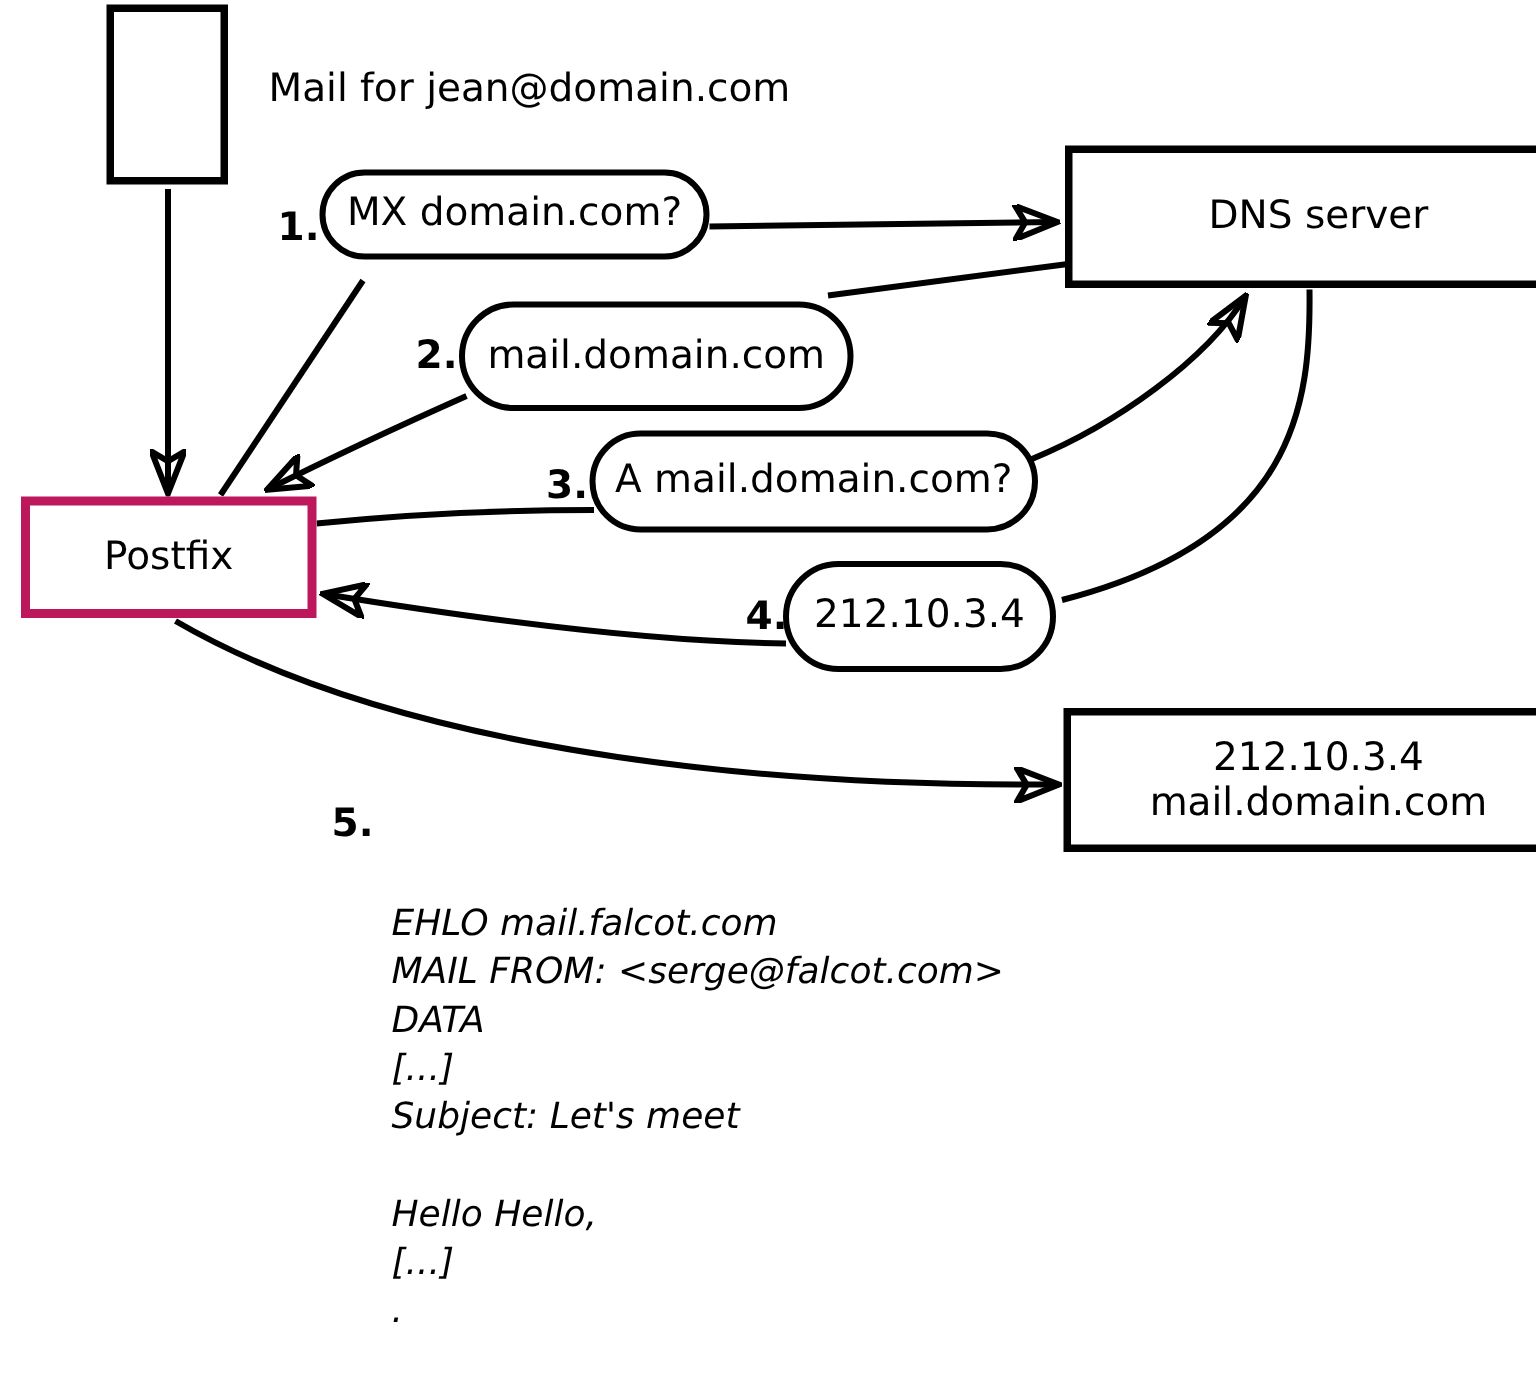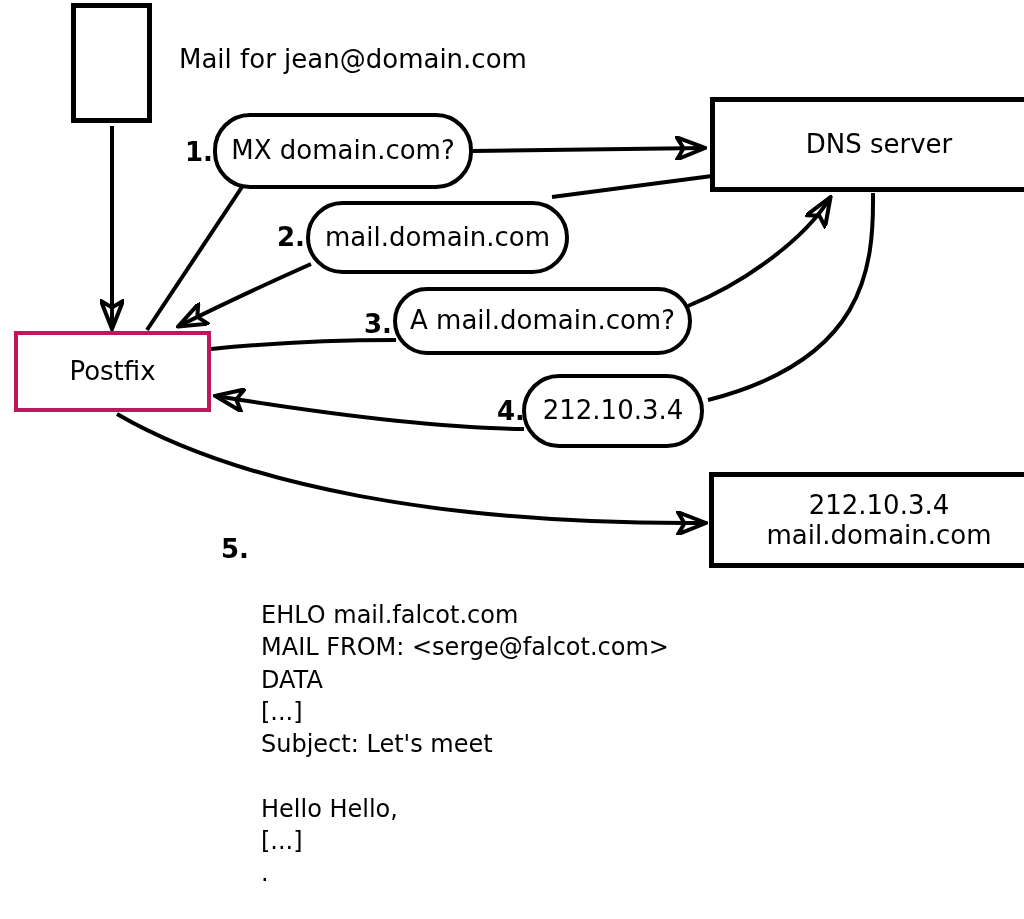--- a/index.html
+++ b/index.html
@@ -11,27 +11,27 @@
   }
   .arrows{position:absolute;left:0;top:0;z-index:1;}
   .arrows path{stroke:#000;stroke-width:4;fill:none;}
   .node{
     position:absolute;z-index:2;background:#fff;box-sizing:border-box;
     display:flex;align-items:center;justify-content:center;
     font-size:26px;line-height:1.15;text-align:center;
   }
   .rectnode{border:5px solid #000;padding-left:12px;}
   .pill{border:4px solid #000;border-radius:37px;}
-  .postfix{border:4px solid #be185d;}
+  .postfix{border:6px solid #be185d;}
   .envelope{border:5px solid #000;background:#fff;position:absolute;z-index:2;box-sizing:border-box;}
   .stepnum{position:absolute;z-index:3;font-size:26px;font-weight:bold;line-height:30px;}
   .freelabel{position:absolute;z-index:3;font-size:26px;line-height:30px;white-space:nowrap;}
   .title{position:absolute;z-index:3;font-size:26px;line-height:30px;white-space:nowrap;}
   .smtp{position:absolute;left:247px;top:599px;z-index:3;font-size:24px;}
-  .smtp .smtp-line{height:32.3px;line-height:32.3px;white-space:pre;}
+  .smtp .smtp-line{height:32.3px;line-height:32.3px;white-space:pre;font-style:italic;}
   .mailsrv-line{line-height:30px;}
 </style>
 </head>
 <body>
 
 <div class="canvas">
 
   <svg class="arrows" width="1024" height="919" viewBox="0 0 1024 919">
     <defs>
       <marker id="ah" viewBox="0 0 32 24" refX="29" refY="12" markerWidth="32" markerHeight="24" orient="auto" markerUnits="userSpaceOnUse">
@@ -62,21 +62,21 @@
     <span>Postfix</span>
   </div>
 
   <div class="node rectnode" style="left:695px;top:472px;width:328px;height:96px;">
     <div>
       <div class="mailsrv-line">212.10.3.4</div>
       <div class="mailsrv-line">mail.domain.com</div>
     </div>
   </div>
 
-  <div class="node pill" style="left:199px;top:113px;width:260px;height:76px;">
+  <div class="node pill" style="left:199px;top:113px;width:260px;height:60px;">
     <span>MX domain.com?</span>
   </div>
   <div class="node pill" style="left:292px;top:201px;width:263px;height:73px;">
     <span>mail.domain.com</span>
   </div>
   <div class="node pill" style="left:379px;top:287px;width:299px;height:68px;">
     <span>A mail.domain.com?</span>
   </div>
   <div class="node pill" style="left:508px;top:374px;width:182px;height:74px;">
     <span>212.10.3.4</span>

